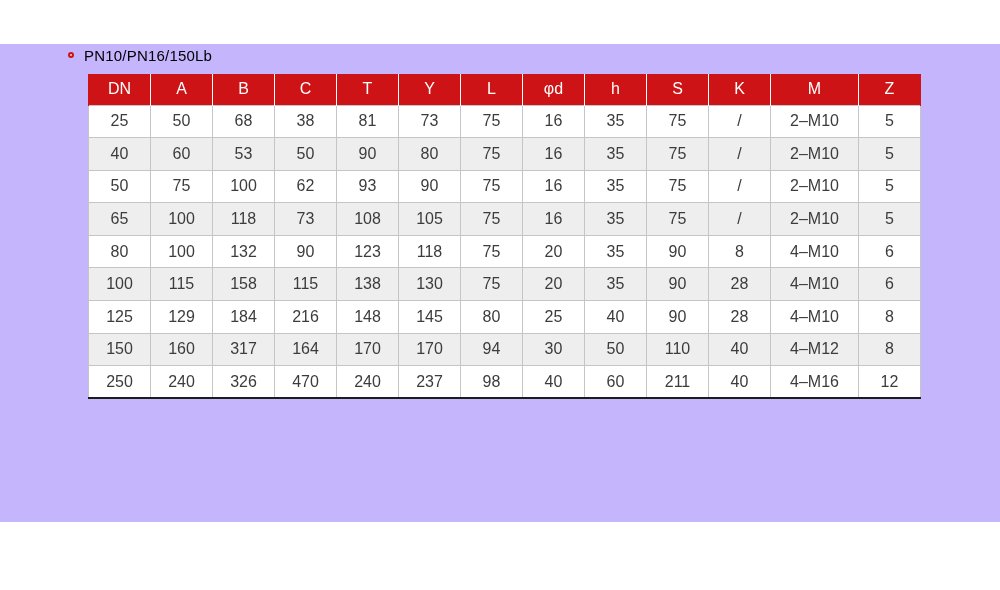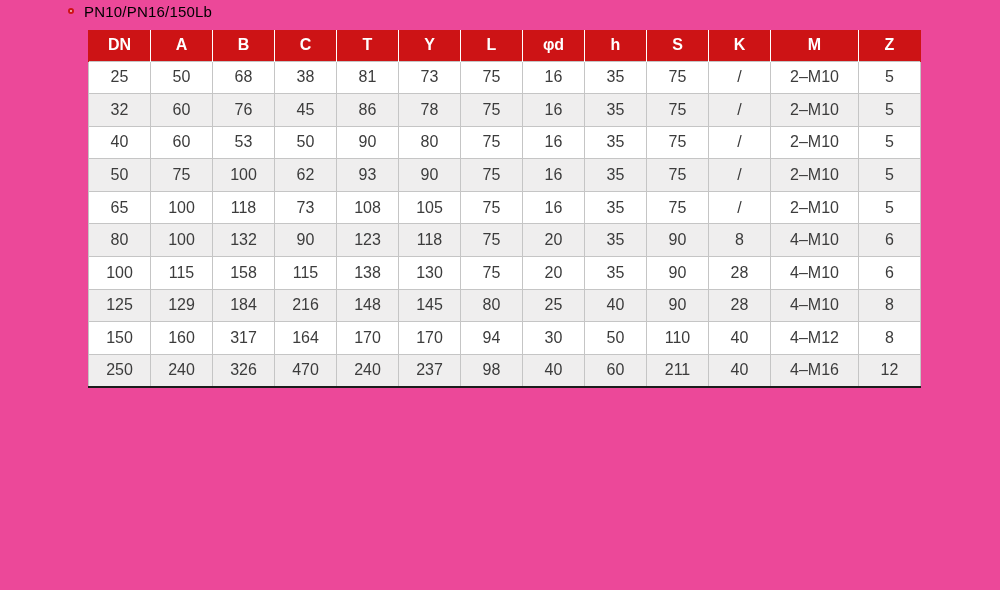--- a/index.html
+++ b/index.html
@@ -15,23 +15,24 @@
   * { box-sizing: border-box; }
   html, body {
     margin: 0;
     padding: 0;
     background: #ffffff;
     font-family: "Liberation Sans", sans-serif;
   }
   .page {
     position: relative;
     width: 1000px;
-    height: 590px;
-    background: #ec4899;
+    height: 478px;
+    background: #c4b5fd;
     overflow: hidden;
+    margin-top: 44px;
   }
   .title-row {
     position: absolute;
     top: 1px;
     left: 68px;
     height: 20px;
     display: flex;
     align-items: center;
     gap: 10px;
   }
@@ -56,21 +57,21 @@
     width: 832px;
     border-collapse: collapse;
     table-layout: fixed;
     border-left: 1px solid var(--outer);
     border-right: 1px solid var(--outer);
     border-bottom: 2px solid var(--bottom);
   }
   table.dim-table th {
     background: var(--header-bg);
     color: var(--header-text);
-    font-weight: bold;
+    font-weight: normal;
     font-size: 16px;
     height: 31px;
     text-align: center;
     vertical-align: middle;
     border-left: 1px solid #ffffff;
     border-right: 1px solid #ffffff;
     border-top: none;
     border-bottom: none;
     width: 62px;
     padding: 0;
@@ -128,35 +129,20 @@
           <td>73</td>
           <td>75</td>
           <td>16</td>
           <td>35</td>
           <td>75</td>
           <td>/</td>
           <td>2–M10</td>
           <td>5</td>
         </tr>
         <tr>
-          <td>32</td>
-          <td>60</td>
-          <td>76</td>
-          <td>45</td>
-          <td>86</td>
-          <td>78</td>
-          <td>75</td>
-          <td>16</td>
-          <td>35</td>
-          <td>75</td>
-          <td>/</td>
-          <td>2–M10</td>
-          <td>5</td>
-        </tr>
-        <tr>
           <td>40</td>
           <td>60</td>
           <td>53</td>
           <td>50</td>
           <td>90</td>
           <td>80</td>
           <td>75</td>
           <td>16</td>
           <td>35</td>
           <td>75</td>

